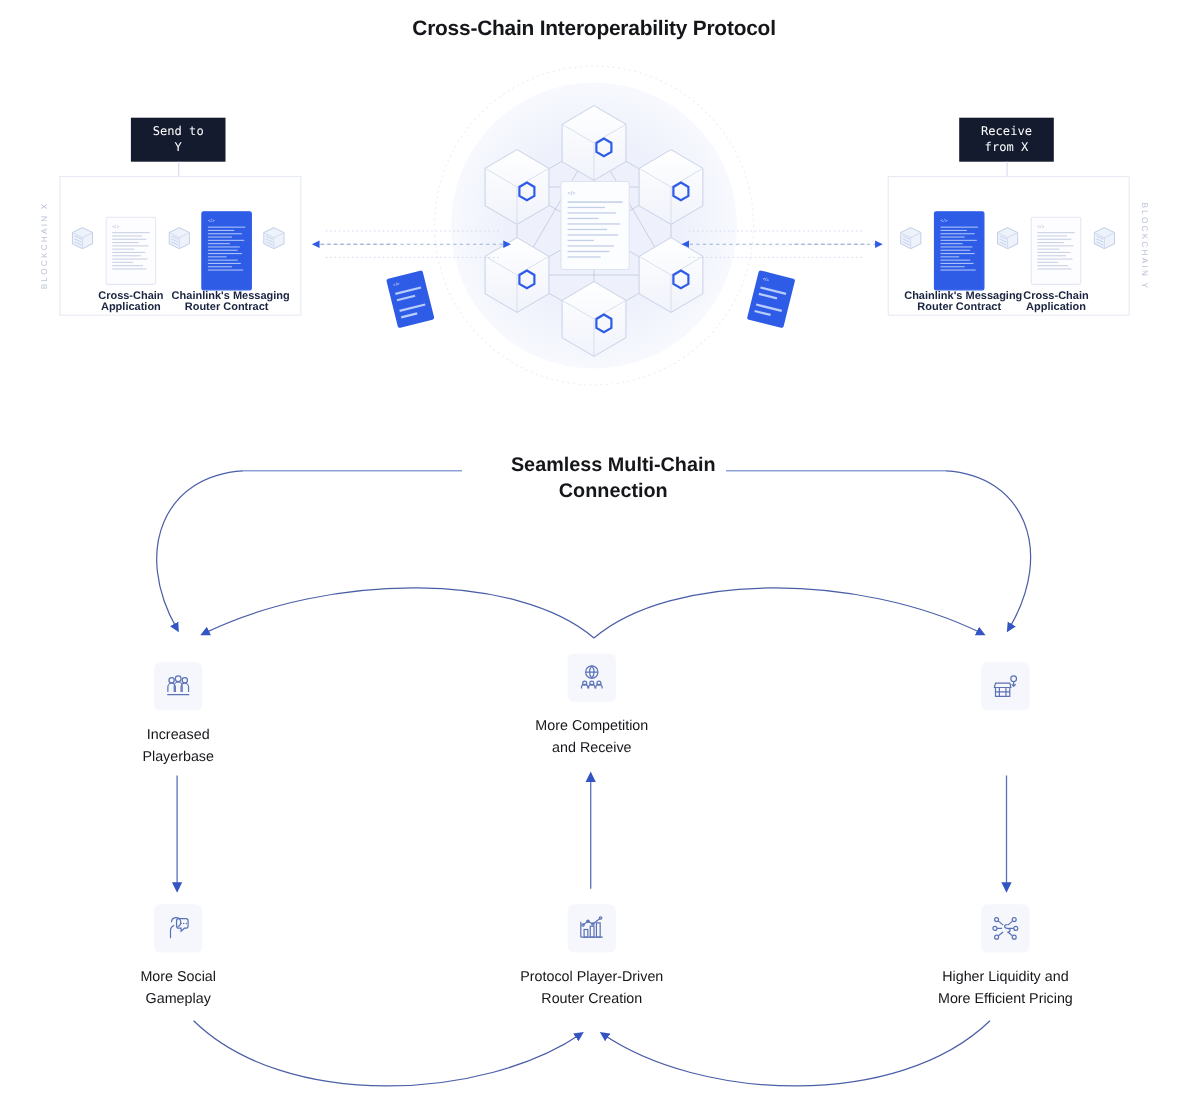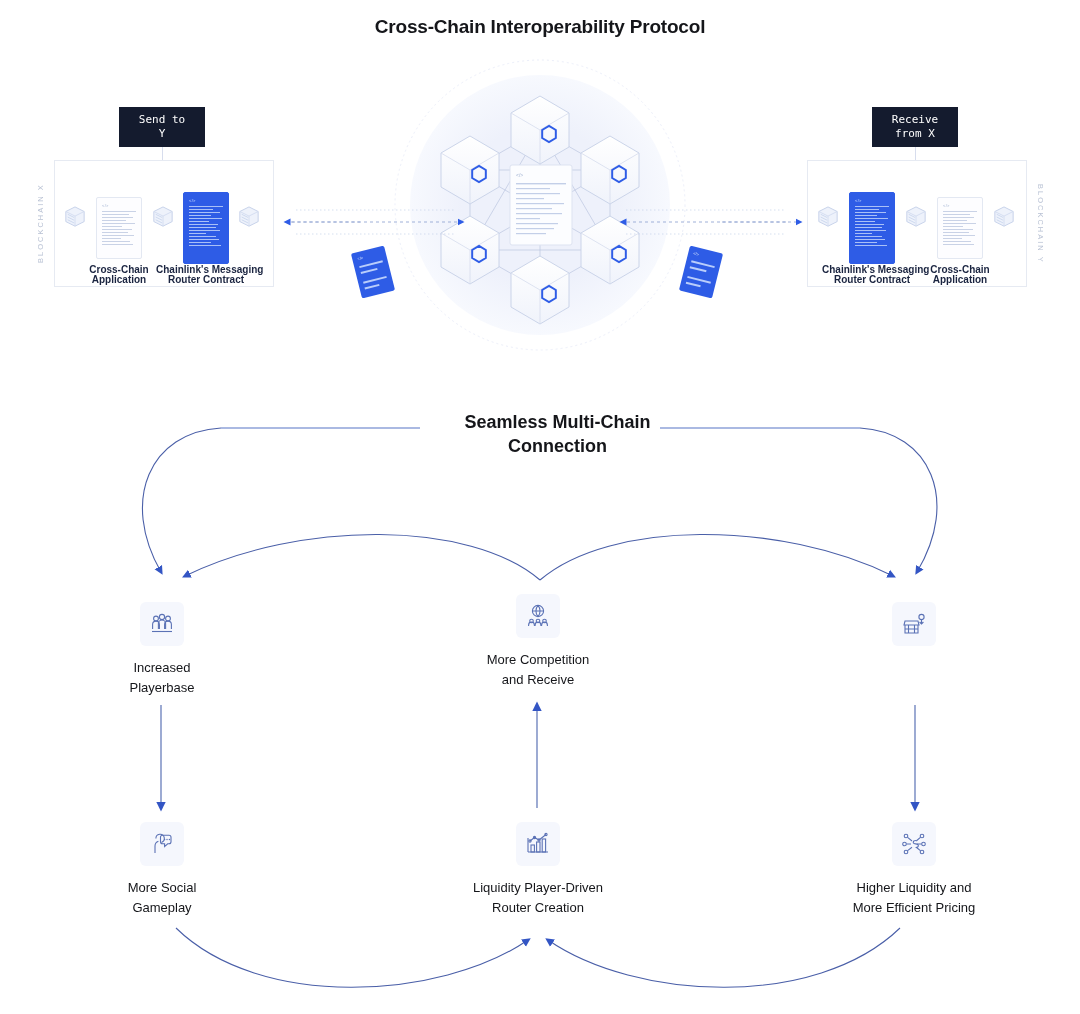--- a/index.html
+++ b/index.html
@@ -446,21 +446,21 @@
       <rect x="11.6" y="11" width="3.4" height="10"></rect>
       <rect x="17.2" y="8" width="3.4" height="13"></rect>
       <path d="M5 10 L9.5 6.5 L14 9 L21 3.5"></path>
       <circle cx="5" cy="10" r="1.1"></circle>
         <circle cx="9.5" cy="6.5" r="1.1"></circle>
       <circle cx="14" cy="9" r="1.1"></circle>
         <circle cx="21" cy="3.5" r="1.1"></circle>
     </svg>
   </div>
   <div class="lbl">
-    <span>Liquidity Player-Driven</span><br>
+    <span>Protocol Player-Driven</span><br>
     <span>Router Creation</span>
   </div>
 </div>
 
 <div class="node" style="left:794px; top:822px;">
   <div class="iconbox">
     <svg width="26" height="26" viewBox="0 0 26 26" fill="none" stroke="#5b72b5" stroke-width="1.1">
       <circle cx="5" cy="5" r="1.8"></circle>
         <circle cx="21" cy="5" r="1.8"></circle>
       <circle cx="5" cy="21" r="1.8"></circle>

